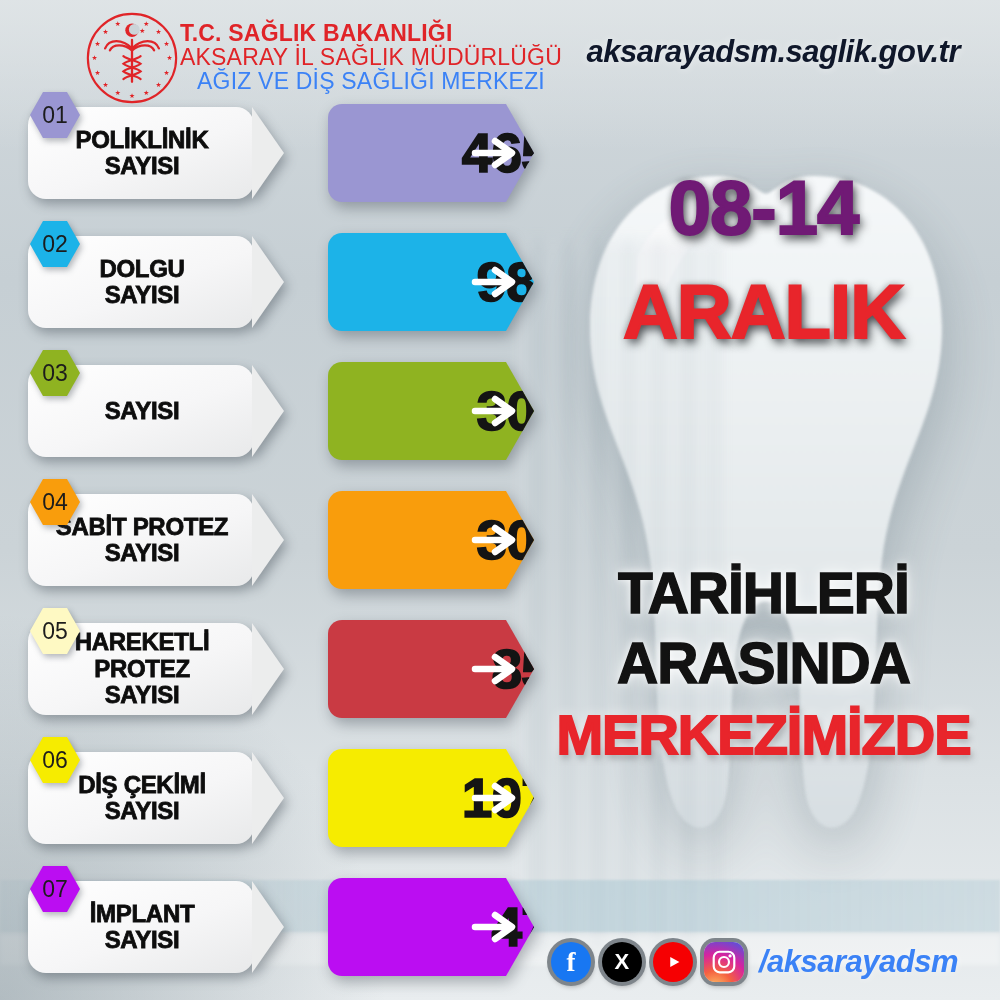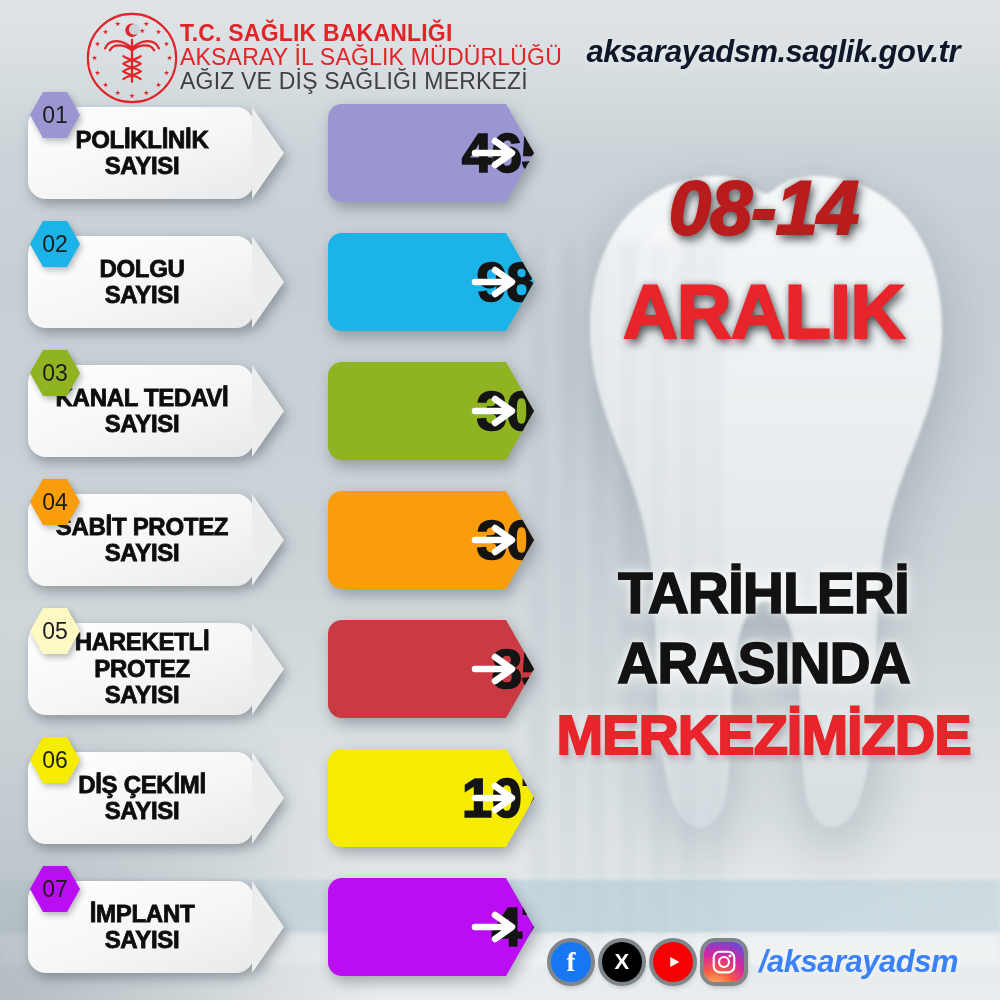--- a/index.html
+++ b/index.html
@@ -131,21 +131,21 @@
     <text x="57.5" y="24" font-size="7" fill="#e02428">★</text>
 
     <rect x="48.8" y="30" width="2.4" height="46" rx="1.2" fill="#e02428"></rect>
     <path d="M50 40 C40 30 26 30 22 40 M50 42 C42 35 30 35 27 42 M50 40 C60 30 74 30 78 40 M50 42 C58 35 70 35 73 42" stroke="#e02428" stroke-width="2.4" fill="none" stroke-linecap="round"></path>
     <path d="M41 48 C46 52 54 52 59 56 C54 60 46 60 41 64 C46 68 54 68 59 72" stroke="#e02428" stroke-width="2.2" fill="none" stroke-linecap="round"></path>
     <path d="M59 48 C54 52 46 52 41 56 C46 60 54 60 59 64 C54 68 46 68 41 72" stroke="#e02428" stroke-width="2.2" fill="none" stroke-linecap="round"></path>
   </svg>
   <div class="header-lines">
     <span class="h-line1" style="color: rgb(224, 36, 40);">T.C. SAĞLIK BAKANLIĞI</span>
     <span class="h-line2" style="color: rgb(224, 36, 40);">AKSARAY İL SAĞLIK MÜDÜRLÜĞÜ</span>
-    <span class="h-line3" style="color: #404040;">AĞIZ VE DİŞ SAĞLIĞI MERKEZİ</span>
+    <span class="h-line3" style="color: #3b82f6; text-align: center;">AĞIZ VE DİŞ SAĞLIĞI MERKEZİ</span>
   </div>
 </div>
 
 <div class="website">aksarayadsm.saglik.gov.tr</div>
 
 <div class="rows" id="rows">
     <div class="stat-row">
       <div class="bar-shadow">
         <div class="bar" style="background: rgb(154, 150, 210);">
           <div class="value">4659</div>
@@ -192,21 +192,20 @@
         <div class="bar" style="background: rgb(143, 179, 33);">
           <div class="value">306</div>
           <svg class="arrow-icon" viewBox="0 0 48 34">
             <path d="M5 17 H34" stroke="#fff" stroke-width="6.5" fill="none" stroke-linecap="round"></path>
             <path d="M25 5 L42 17 L25 29" stroke="#fff" stroke-width="6.5" fill="none" stroke-linecap="round" stroke-linejoin="round"></path>
           </svg>
         </div>
       </div>
       <div class="label-wrap">
         <div class="label-box">
-          <span class="label-line">KANAL TEDAVİ</span>
           <span class="label-line">SAYISI</span>
         </div>
         <div class="label-tip"></div>
       </div>
       <div class="badge-wrap">
         <div class="badge" style="background: rgb(143, 179, 33);">03</div>
       </div>
     </div>
     <div class="stat-row">
       <div class="bar-shadow">
@@ -289,21 +288,21 @@
         </div>
         <div class="label-tip"></div>
       </div>
       <div class="badge-wrap">
         <div class="badge" style="background: rgb(187, 13, 242);">07</div>
       </div>
     </div>
   </div>
 
 <div class="right-col date-block" style="position:absolute;">
-  <div class="date-line" style="color: #b91c1c; font-style: italic;">08-14</div>
+  <div class="date-line" style="color: #701a75;">08-14</div>
   <div class="date-line" style="color: rgb(232, 37, 43);">ARALIK</div>
 </div>
 
 <div class="right-col subtitle-block" style="position:absolute;">
   <div class="subtitle-line">TARİHLERİ</div>
   <div class="subtitle-line">ARASINDA</div>
 </div>
 
 <div class="right-col location-block" style="position:absolute;">
   <div class="location-line" style="color: rgb(232, 37, 43);">MERKEZİMİZDE</div>

